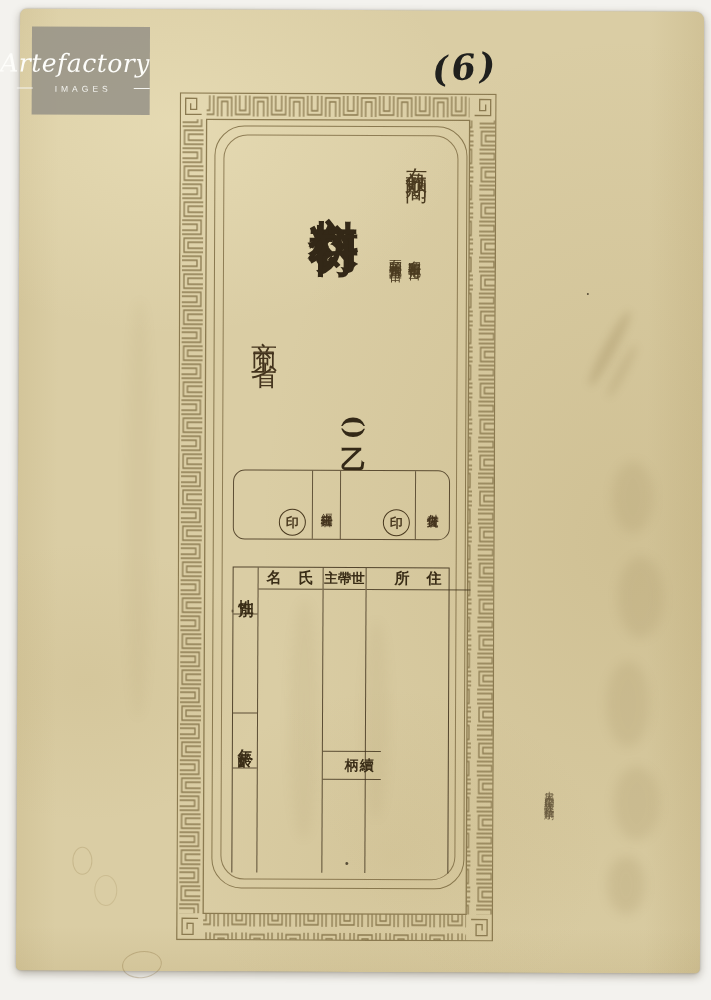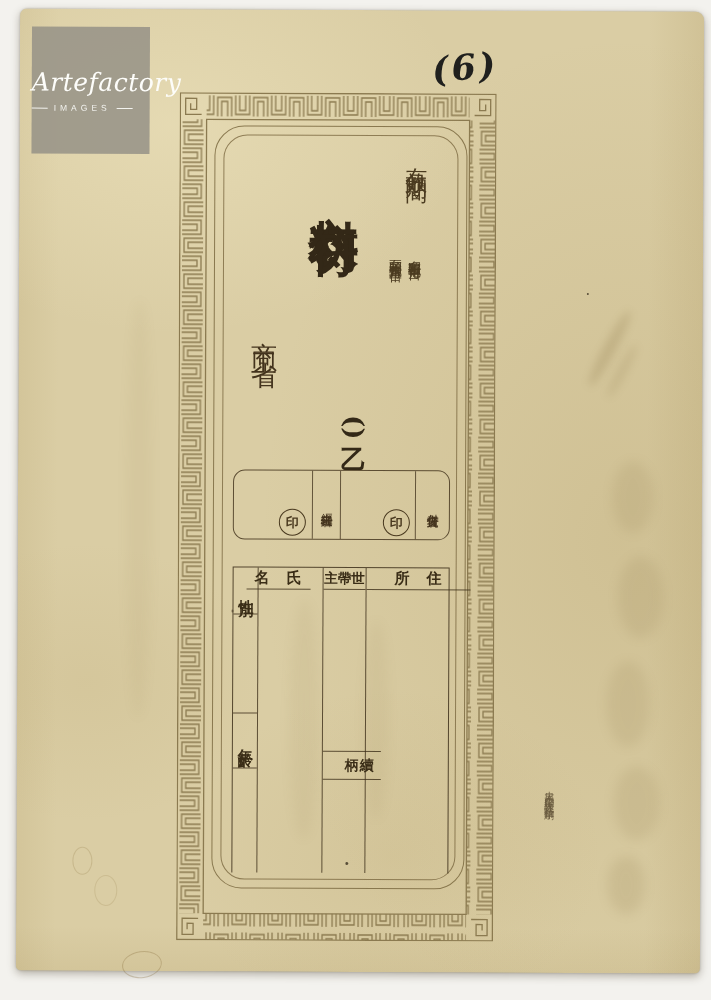--- a/index.html
+++ b/index.html
@@ -20,26 +20,26 @@
       linear-gradient(270deg, rgba(150,125,65,.14) 0px, rgba(0,0,0,0) 55px),
       linear-gradient(0deg, rgba(150,125,65,.10) 0px, rgba(0,0,0,0) 45px),
       #dacda4;
     transform:rotate(0.25deg);
     border-radius:7px 9px 5px 5px;
     box-shadow:0 3px 8px rgba(60,50,30,.35), 0 0 2px rgba(60,50,30,.25);
   }
   .paper *{position:absolute;}
   
   .wm{
-    left:12px;top:18px;width:118px;height:127px;
+    left:12px;top:18px;width:118px;height:88px;
     background:rgba(147,143,133,.82);
-    display:flex;flex-direction:column;align-items:flex-start;justify-content:center;
+    display:flex;flex-direction:column;align-items:flex-end;justify-content:center;
   }
   .wm-brand{position:static;color:#fdfdfa;font-style:italic;font-size:25px;letter-spacing:.5px;}
-  .wm-sub{position:static;display:flex;align-items:center;gap:6px;margin-top:6px;}
+  .wm-sub{position:static;display:flex;align-items:center;gap:22px;margin-top:6px;}
   .wm-sub .rule{position:static;width:16px;height:1px;background:#f3f3ef;}
   .wm-sub .txt{position:static;color:#f3f3ef;font-size:8.5px;letter-spacing:4px;
     font-family:"Liberation Sans","DejaVu Sans",sans-serif;}
   
   .pageno{
     left:412px;top:36px;font-size:35px;font-weight:bold;font-style:italic;
     color:#20201e;transform:rotate(-5deg);letter-spacing:3px;
   }
   
   .frame{left:160px;top:83px;}
@@ -96,21 +96,21 @@
     border-top:1.4px solid rgba(60,46,25,.85);
     border-right:1.4px solid rgba(60,46,25,.85);
   }
   .regtable .vline{width:0;border-left:1.3px solid rgba(60,46,25,.8);top:0;height:100%;}
   .vl1{left:24px;} .vl2{left:89px;} .vl3{left:132px;}
   .hdr{
     top:0;height:21px;display:flex;align-items:center;justify-content:center;
     font-size:15px;font-weight:bold;color:#3a2d17;border-bottom:1.3px solid rgba(60,46,25,.8);
     letter-spacing:1px;white-space:pre;
   }
-  .hdr-name{left:13px;width:64px;}
+  .hdr-name{left:25px;width:64px;}
   .hdr-house{left:90px;width:42px;font-size:13.5px;letter-spacing:0;}
   .hdr-addr{left:133px;width:104px;}
   .sexcell{
     left:0;top:0;width:24px;height:46px;border-bottom:1.3px solid rgba(60,46,25,.8);
     display:flex;align-items:center;justify-content:center;
     writing-mode:vertical-rl;font-size:15px;font-weight:bold;color:#3a2d17;letter-spacing:3px;
   }
   .agecell{
     left:0;top:145px;width:24px;height:54px;
     border-top:1.3px solid rgba(60,46,25,.8);border-bottom:1.3px solid rgba(60,46,25,.8);

